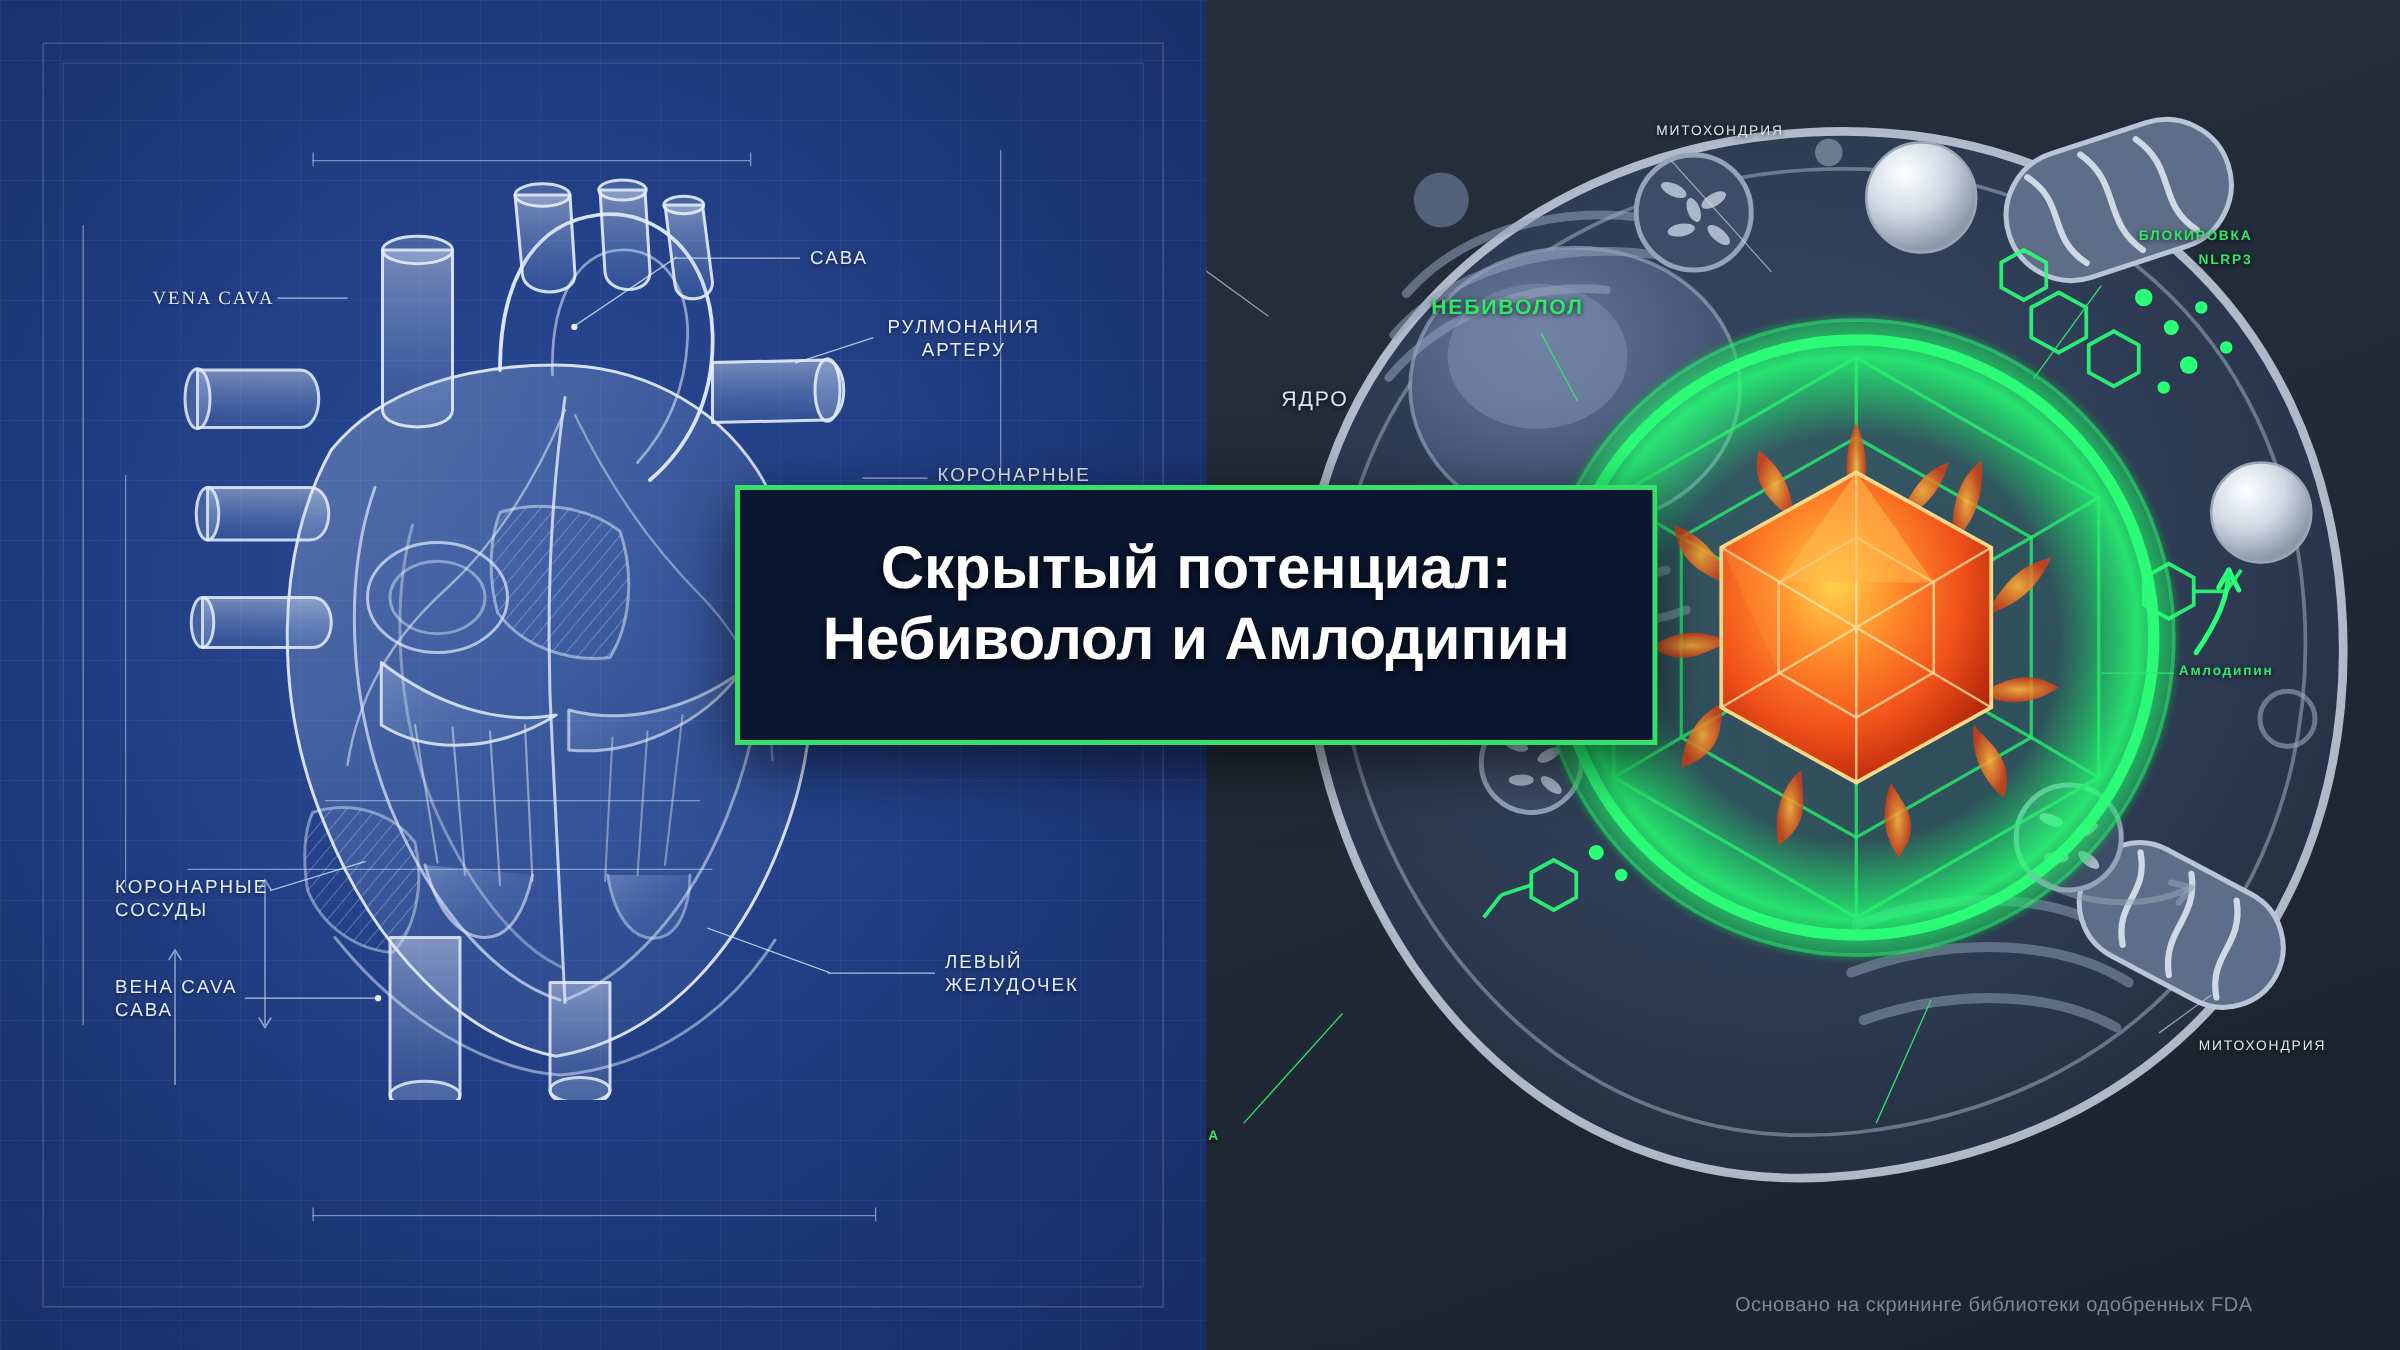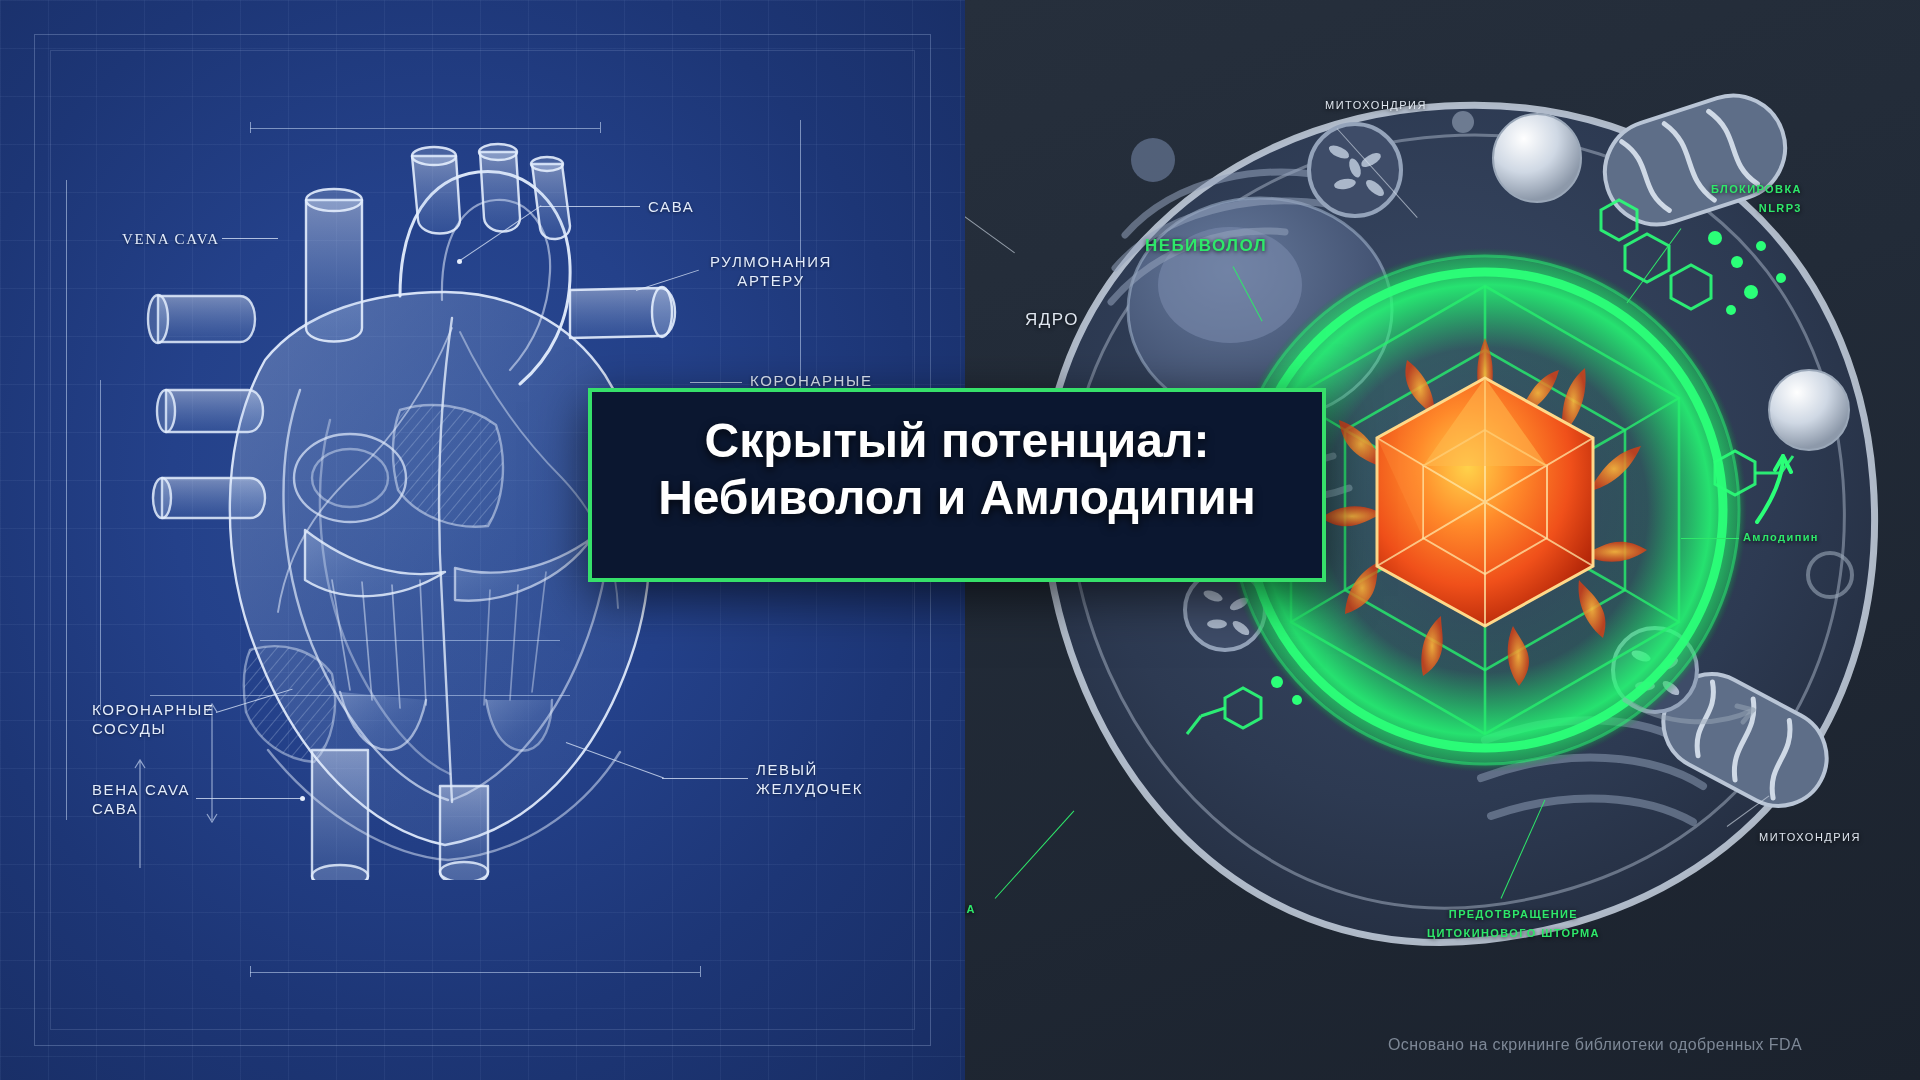--- a/index.html
+++ b/index.html
@@ -43,21 +43,21 @@
   .cl-green{color:#2ee86a;font-weight:700;}
   .cl-line{position:absolute;height:1px;background:rgba(214,224,236,.62);transform-origin:left center;}
   .cl-line.green{background:#2ee86a;}
 
   .credit{position:absolute;right:118px;bottom:26px;color:#8e99a8;font-size:16px;
     letter-spacing:.4px;opacity:.85;}
 
   
   .card{position:absolute;left:588px;top:388px;width:738px;
     background:#0b1730;border:4px solid #36e06a;box-sizing:border-box;
-    padding:20px 38px 34px;box-shadow:0 14px 48px rgba(0,0,0,.62);}
+    padding:34px 38px 34px;box-shadow:0 14px 48px rgba(0,0,0,.62);}
   .card-title{color:#ffffff;font-size:48px;line-height:57px;font-weight:700;
     text-align:center;margin:0 0 18px;text-shadow:0 3px 8px rgba(0,0,0,.75);}
   .card-sub{color:#ccd6e4;font-size:26px;line-height:37px;text-align:center;margin:0;
     text-shadow:0 2px 6px rgba(0,0,0,.7);}
 </style>
 </head>
 <body>
 
 <div class="stage">
 
@@ -387,22 +387,20 @@
     <div class="cell-label cl-green" style="left:778px;top:528px;font-weight:700;">Амлодипин</div>
     <div class="cl-line green" style="left:716px;top:538px;width:58px;"></div>
 
     <div class="cell-label cl-white" style="left:794px;top:828px;">МИТОХОНДРИЯ</div>
     <div class="cl-line" style="left:762px;top:826px;width:52px;transform:rotate(-36deg);"></div>
 
     <div class="cell-label cl-green" style="left:-80px;top:900px;">БЛОКИРОВКА
 NLRP3</div>
     <div class="cl-line green" style="left:30px;top:898px;width:118px;transform:rotate(-48deg);"></div>
 
-    <div class="cell-label cl-green" style="left:462px;top:905px;text-align:center;">ПРЕДОТВРАЩЕНИЕ
-ЦИТОКИНОВОГО ШТОРМА</div>
     <div class="cl-line green" style="left:536px;top:898px;width:108px;transform:rotate(-66deg);"></div>
 
     <div class="credit">Основано на скрининге библиотеки одобренных FDA</div>
   </div>
 
   <div class="card">
     <h1 class="card-title">
       <span>Скрытый потенциал:</span><br>
       <span>Небиволол и Амлодипин</span>
     </h1>

